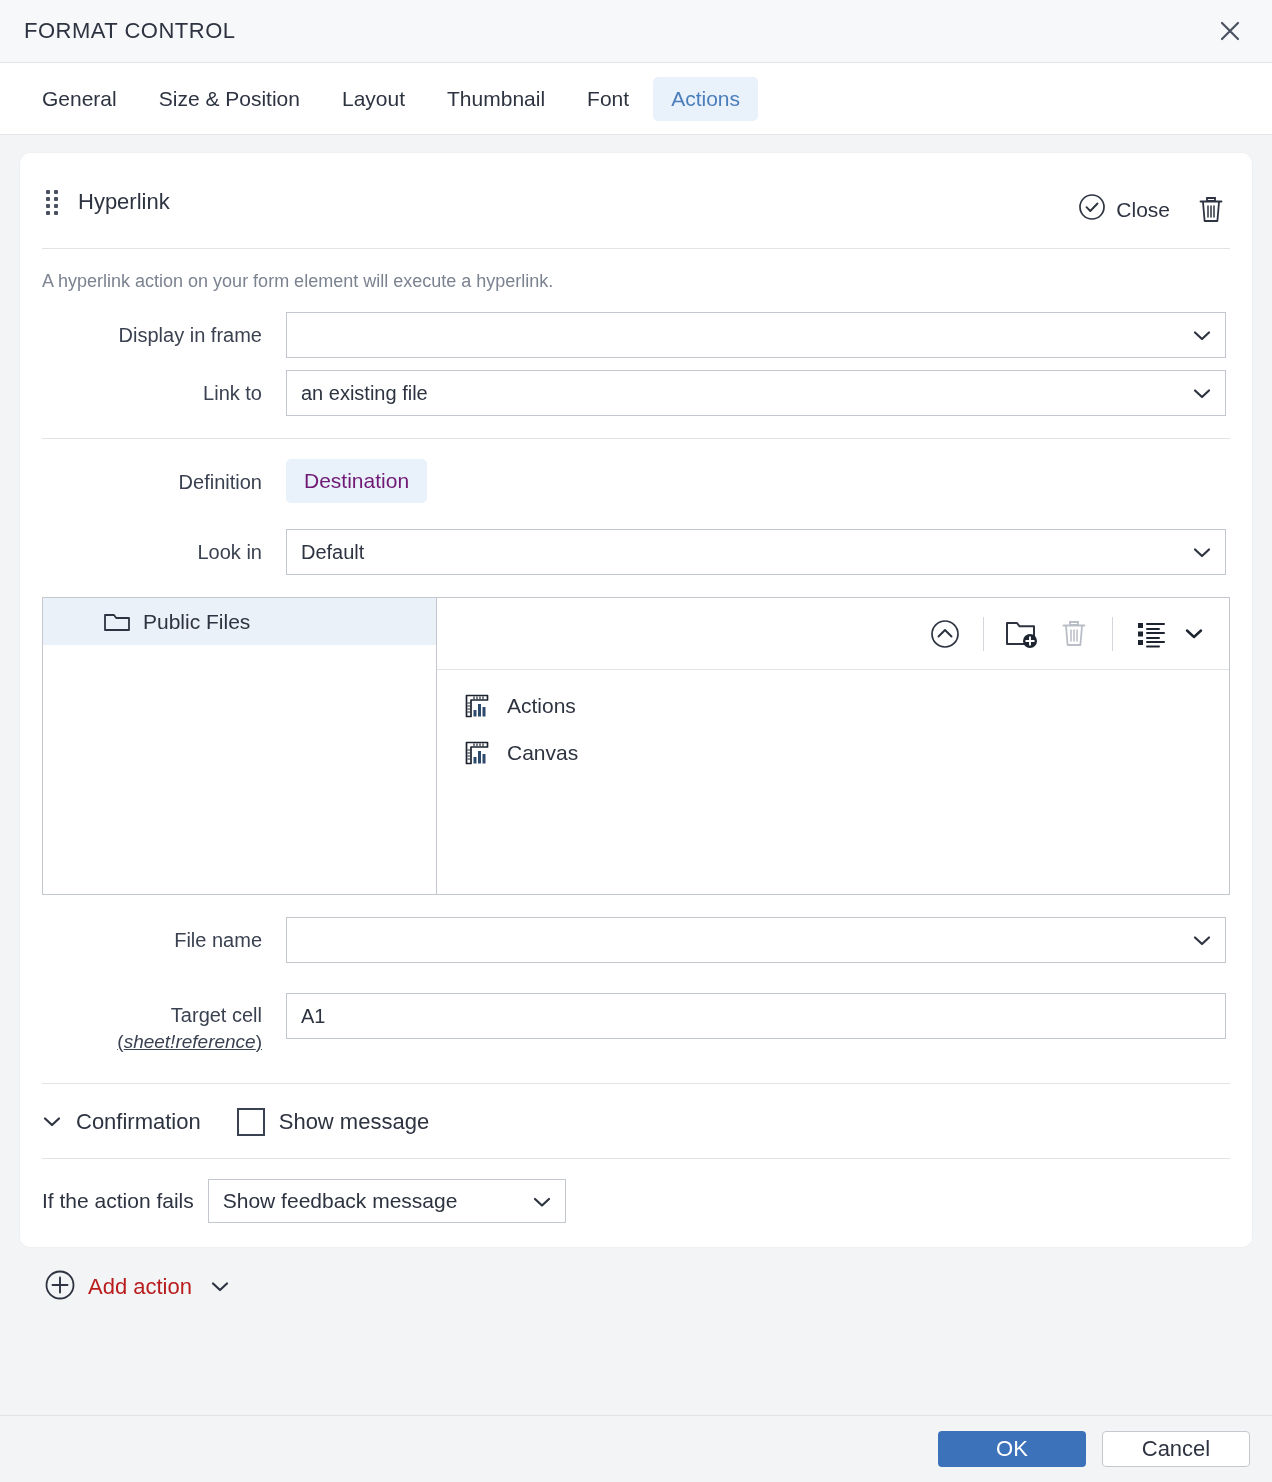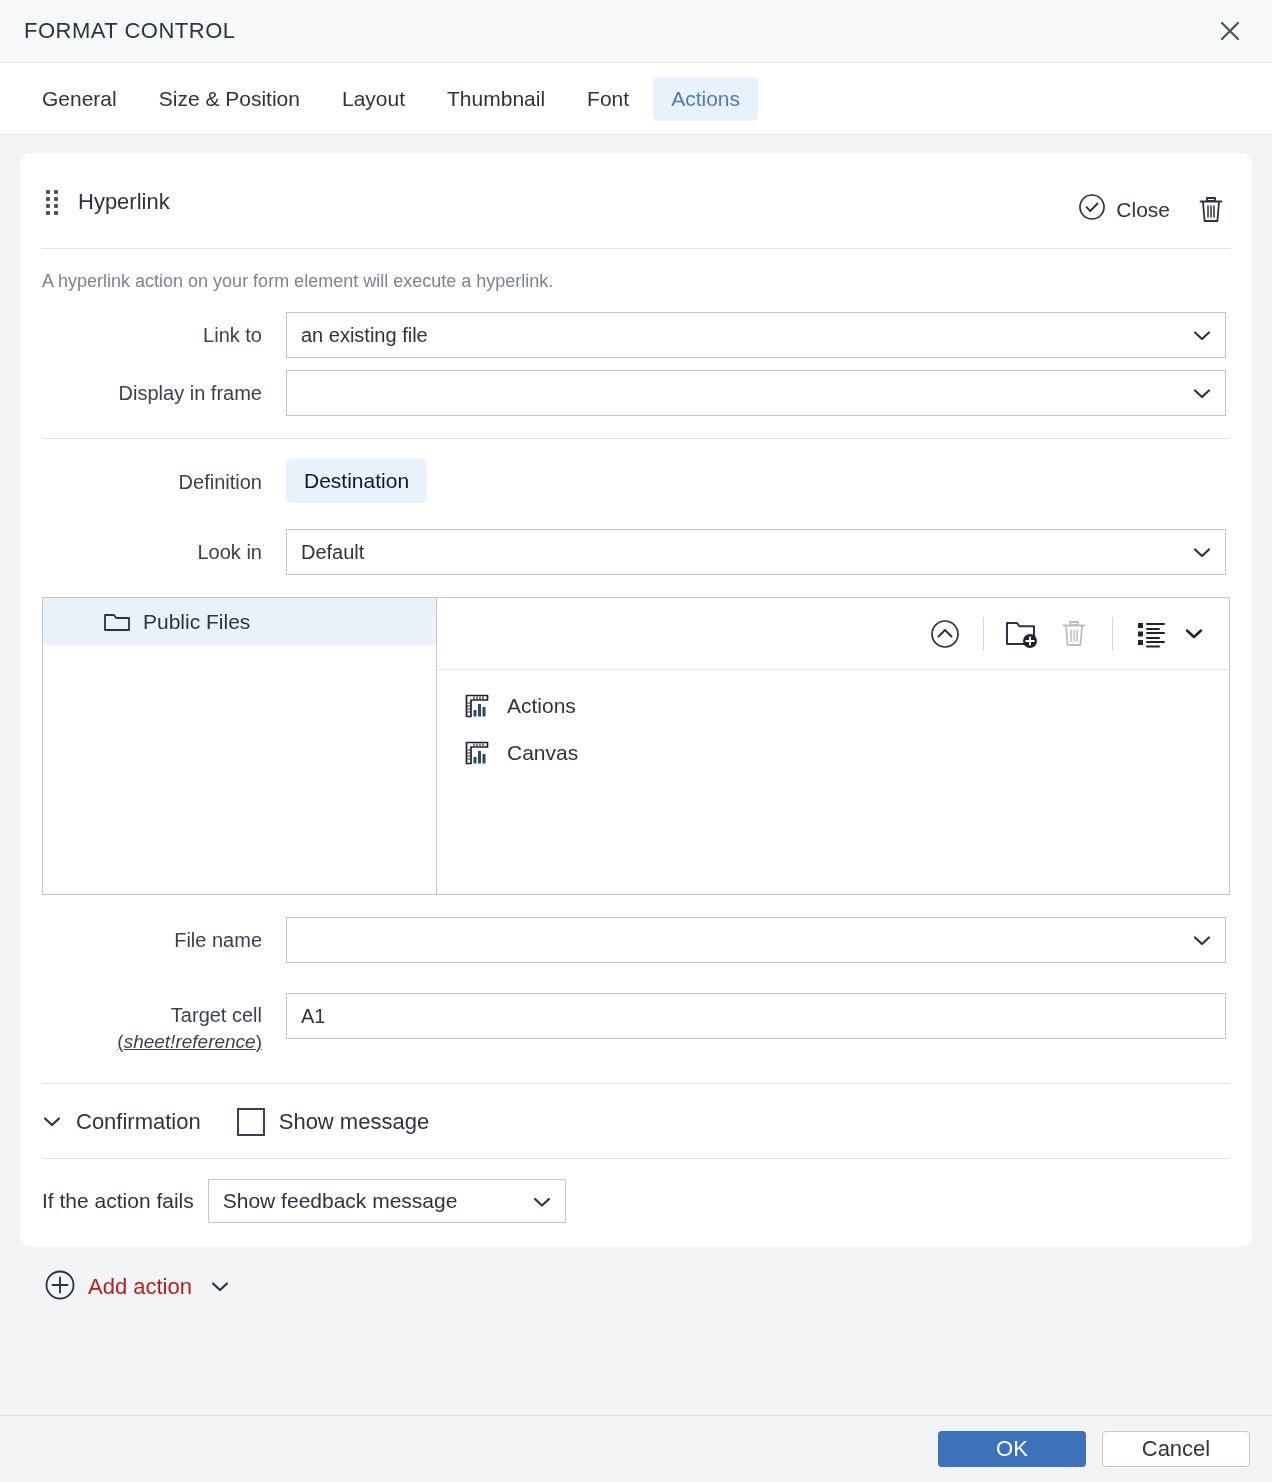--- a/index.html
+++ b/index.html
@@ -81,21 +81,21 @@
     height: 46px; width: 100%;
     border: 1px solid #c3c8ce; background: #fff;
     display: flex; align-items: center;
     padding: 0 14px; font-size: 20px; color: #2d3340;
     position: relative;
   }
   .input.select { padding-right: 40px; cursor: pointer; }
   .chev { position: absolute; right: 14px; top: 50%; transform: translateY(-50%); pointer-events: none; }
 
   .pill-btn {
-    display: inline-block; background: #e9f1fb; color: #0f172a;
+    display: inline-block; background: #e9f1fb; color: #701a75;
     font-size: 21px; padding: 10px 18px; border-radius: 5px; cursor: pointer;
   }
 
   
   .browser { margin: 16px 22px 0 22px; border: 1px solid #c3c8ce; display: flex; height: 298px; background: #fff; }
   .browser-left { width: 394px; flex: 0 0 394px; border-right: 1px solid #c3c8ce; }
   .tree-item { height: 47px; display: flex; align-items: center; padding: 0 0 0 60px; font-size: 21px; color: #2d3340; cursor: pointer; }
   .tree-item.selected { background: #eaf1f8; }
   .tree-item .folder { margin-right: 12px; display: flex; }
   .browser-right { flex: 1 1 auto; display: flex; flex-direction: column; }
@@ -202,38 +202,38 @@
             </svg>
           </div>
         </div>
       </div>
 
       <div class="hr"></div>
 
       <div class="desc">A hyperlink action on your form element will execute a hyperlink.</div>
 
       <div class="row">
-        <div class="row-label">Link to</div>
+        <div class="row-label">Display in frame</div>
         <div class="field">
           <div class="input select">
-            <span>an existing file</span>
+            <span></span>
             <span class="chev">
               <svg width="18" height="12" viewBox="0 0 18 12" aria-hidden="true">
                   <path d="M2 3 L9 9.5 L16 3" fill="none" stroke="#2d3340" stroke-width="2.2" stroke-linecap="round" stroke-linejoin="round"></path>
                 </svg>
             </span>
           </div>
         </div>
       </div>
 
       <div class="row">
-        <div class="row-label">Display in frame</div>
+        <div class="row-label">Link to</div>
         <div class="field">
           <div class="input select">
-            <span></span>
+            <span>an existing file</span>
             <span class="chev">
               <svg width="18" height="12" viewBox="0 0 18 12" aria-hidden="true">
                   <path d="M2 3 L9 9.5 L16 3" fill="none" stroke="#2d3340" stroke-width="2.2" stroke-linecap="round" stroke-linejoin="round"></path>
                 </svg>
             </span>
           </div>
         </div>
       </div>
 
       <div style="height:16px"></div>

